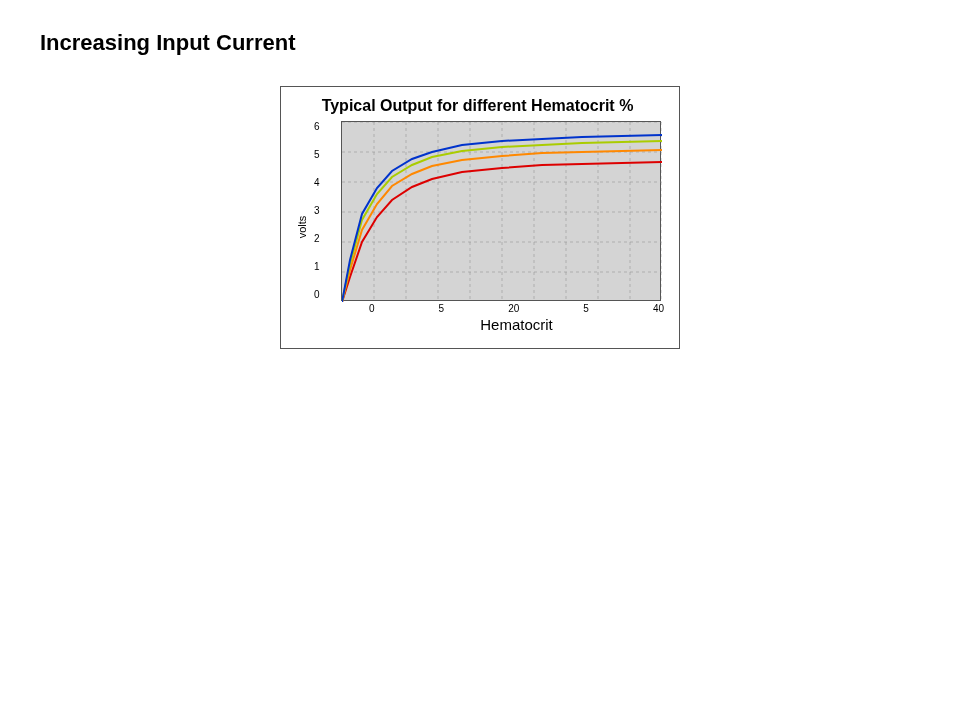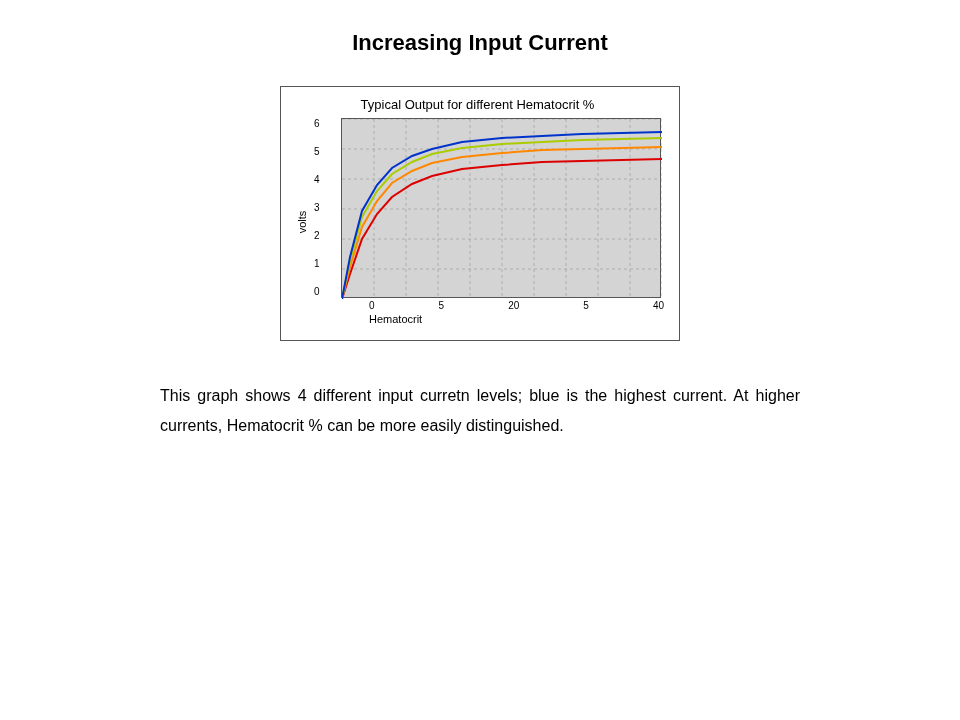--- a/index.html
+++ b/index.html
@@ -10,41 +10,41 @@
       font-family: Arial, sans-serif;
       overflow: hidden;
     }
     .page-container {
       width: 960px;
       height: 720px;
       position: relative;
       padding: 20px 40px;
     }
     .title {
-      text-align: center;
+      text-align: left;
       font-size: 22px;
       font-weight: bold;
       margin-bottom: 30px;
       margin-top: 10px;
     }
     .chart-wrapper {
       display: flex;
       justify-content: center;
       margin-bottom: 40px;
     }
     .chart-container {
       border: 1px solid #555;
       background: #ffffff;
       padding: 10px 15px 15px 10px;
       width: 400px;
     }
     .chart-title {
       text-align: center;
-      font-size: 13px;
-      font-weight: normal;
+      font-size: 16px;
+      font-weight: bold;
       margin-bottom: 6px;
     }
     .chart-inner {
       display: flex;
     }
     .y-label-container {
       display: flex;
       align-items: center;
       justify-content: center;
       width: 22px;
@@ -64,22 +64,22 @@
       border: 1px solid #555;
     }
     .x-axis-labels {
       display: flex;
       justify-content: space-between;
       font-size: 10px;
       padding: 2px 0 0 0;
       margin-left: 28px;
     }
     .x-axis-title {
-      text-align: left;
-      font-size: 11px;
+      text-align: center;
+      font-size: 15px;
       margin-top: 2px;
       margin-left: 28px;
     }
     .y-axis-labels {
       position: absolute;
       left: -28px;
       top: 0;
       height: 100%;
       display: flex;
       flex-direction: column-reverse;
@@ -162,14 +162,13 @@
               <span>5</span>
               <span>40</span>
             </div>
             <div class="x-axis-title">Hematocrit</div>
           </div>
         </div>
       </div>
     </div>
   </div>
 
-  <div class="description">This graph shows 4 different input curretn levels; blue is the highest current. At higher currents, Hematocrit % can be more easily distinguished.</div>
 </div>
 
 </body></html>

